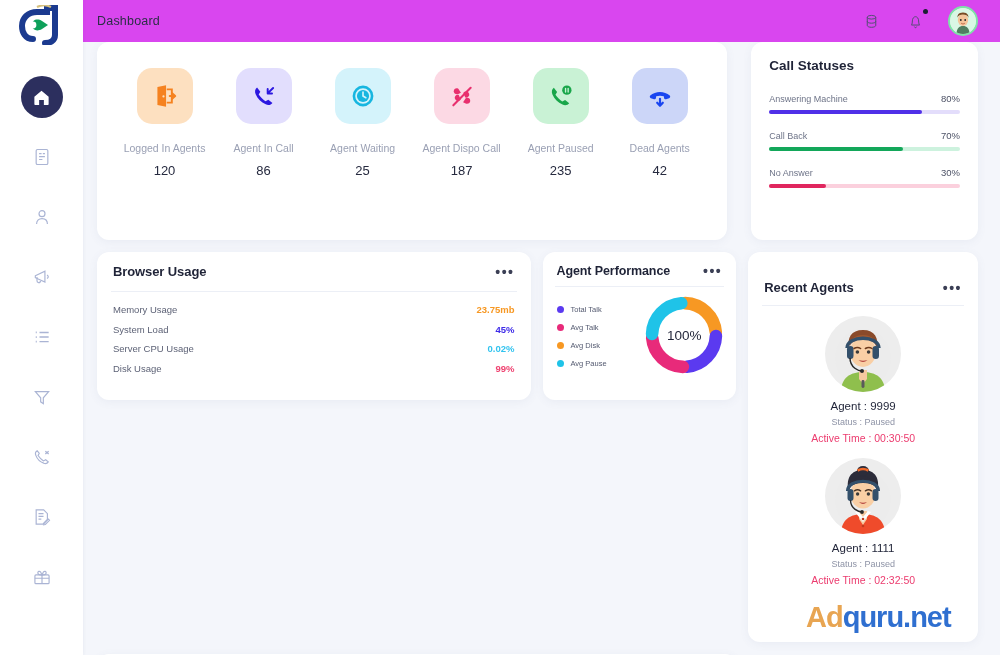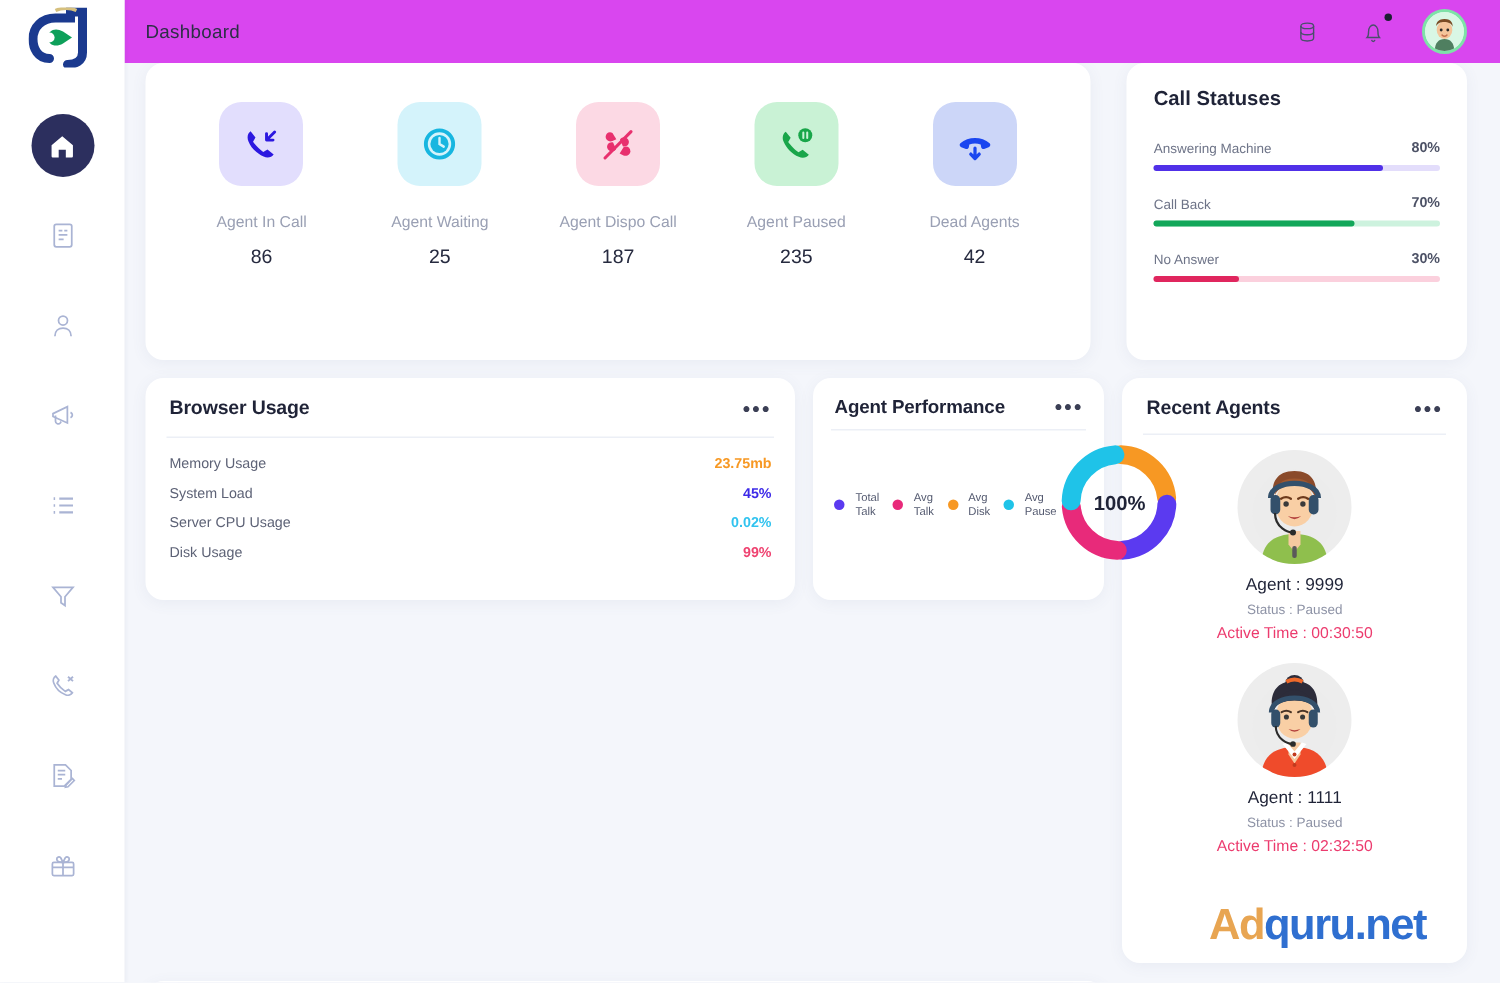--- a/index.html
+++ b/index.html
@@ -72,42 +72,42 @@
     display:flex; align-items:center; justify-content:center;
   }
   .stat-label { margin-top: 18px; font-size: 10.5px; color:#9aa0b4; }
   .stat-value { margin-top: 9px; font-size: 13px; color:#262a3f; font-weight:400; }
 
   
   .statuses-card { width: 230px; height: 198px; padding: 16px 18px 0; margin-left: 12px; }
   .statuses-title { font-size: 13.5px; font-weight:700; color:#1f2337; margin-bottom: 20px;}
   .status-row { margin-bottom: 16px; }
   .status-top { display:flex; align-items:center; font-size:9px; color:#6e7488; margin-bottom:6px; }
-  .status-pct { margin-left:auto; font-size:9.5px; color:#4d5266;font-weight:bold; }
+  .status-pct { margin-left:auto; font-size:9.5px; color:#4d5266; }
   .track { height:4px; border-radius:3px; width:100%; }
   .fill { height:4px; border-radius:3px; }
 
   
   .browser-card { width: 434px; height: 148px; }
   .usage-list { padding: 8px 16px 0; }
   .usage-row { display:flex; align-items:center; height: 19.5px; }
   .usage-label { font-size: 9.5px; color:#5d6276; }
   .usage-val { margin-left:auto; font-size: 9.5px; font-weight:700; }
 
   
   .perf-card { width: 194px; height: 148px; position:relative; }
   .perf-body { display:flex; padding: 6px 10px 0 14px; align-items:center; }
-  .legend { display:flex; gap:9px; padding-top:2px;justify-content:space-between; }
+  .legend { display:flex; flex-direction:column; gap:9px; padding-top:2px;justify-content:space-between; }
   .legend-item { display:flex; align-items:center; gap:7px; }
   .legend-dot { width:7px; height:7px; border-radius:50%; flex-shrink:0;}
   .legend-label { font-size:7.5px; color:#545a70; }
   .donut-wrap { margin-left:auto; position:relative; width:84px; height:84px; }
   .donut-center {
     position:absolute; inset:0; display:flex; align-items:center; justify-content:center;
-    font-size:13.5px; font-weight:700; color:#1f2337;
+    font-size:13.5px; font-weight:400; color:#1f2337;
   }
 
   
   .recent-card { width: 230px; height: 390px; overflow:hidden; }
   .agent { display:flex; flex-direction:column; align-items:center; padding-top: 10px; }
   .agent-av { width: 76px; height: 76px; border-radius:50%; background:#ededed; display:flex; align-items:flex-end; justify-content:center; overflow:hidden;}
   .agent-name { margin-top: 8px; font-size: 11.5px; font-weight:400; color:#1f2337; }
   .agent-status { margin-top: 5px; font-size: 9px; color:#8e93a6; }
   .agent-time { margin-top: 5px; font-size: 10.5px; color:#ec3b6e; }
 
@@ -231,20 +231,32 @@
         </div>
       </div>
     </div>
 
     <div class="content">
 
       <div class="row">
 
         <div class="card stats-card">
 
+          <div class="stat">
+            <div class="stat-icon" style="background:#fde0c0">
+              <svg width="26" height="26" viewBox="0 0 24 24" fill="#f58220">
+                <path d="M5 3.6 L13 2 V22 L5 20.4 Z"></path>
+                <path d="M13.6 5 H19.2 V19 H13.6 V17.2 H17.4 V6.8 H13.6 Z"></path>
+                <path d="M16.4 12 L20.6 12 M18.6 9.6 L21.4 12 L18.6 14.4" stroke="#f58220" stroke-width="1.9" fill="none" stroke-linecap="round" stroke-linejoin="round"></path>
+                <circle cx="10.6" cy="12.4" r="1" fill="#fde0c0"></circle>
+              </svg>
+            </div>
+            <div class="stat-label">Logged In Agents</div>
+            <div class="stat-value">120</div>
+          </div>
 
           <div class="stat">
             <div class="stat-icon" style="background:#e2defd">
               <svg width="26" height="26" viewBox="0 0 24 24" fill="#2c18e0">
                 <path d="M5.6 4.2 C3.8 5.4 3.2 8 4.3 10.4 C6.1 14.6 9.4 17.9 13.6 19.7 C16 20.8 18.6 20.2 19.8 18.4 L16 15.4 L13.4 16.9 C11.5 15.6 8.4 12.5 7.1 10.6 L8.6 8 Z"></path>
                 <path d="M20.4 4.6 L15.6 9.4 M15.4 5.6 L15.4 9.6 L19.4 9.6" stroke="#2c18e0" stroke-width="1.8" fill="none" stroke-linecap="round" stroke-linejoin="round"></path>
               </svg>
             </div>
             <div class="stat-label">Agent In Call</div>
             <div class="stat-value">86</div>
@@ -397,21 +409,21 @@
                   <circle cx="50" cy="50" r="38" stroke="#e82a7a" stroke-dasharray="55 184" transform="rotate(92 50 50)"></circle>
                   <circle cx="50" cy="50" r="38" stroke="#1fc3e8" stroke-dasharray="55 184" transform="rotate(182 50 50)"></circle>
                 </g>
               </svg>
               <div class="donut-center">100%</div>
             </div>
           </div>
         </div>
 
         <div class="card recent-card">
-          <div class="card-head" style="padding:12px 16px 6px;">
+          <div class="card-head" style="padding:12px 16px 6px;margin-top:16px;">
             <div class="card-title">Recent Agents</div>
             <div class="dots">•••</div>
           </div>
           <div class="divider"></div>
 
           <div class="agent">
             <div class="agent-av">
               <svg width="70" height="70" viewBox="0 0 70 70">
                 <ellipse cx="35" cy="36" rx="28" ry="29" fill="#ececec"></ellipse>
                 <path d="M13 70 C13 56 22 50 35 50 C48 50 57 56 57 70 Z" fill="#8fbf4d"></path>

